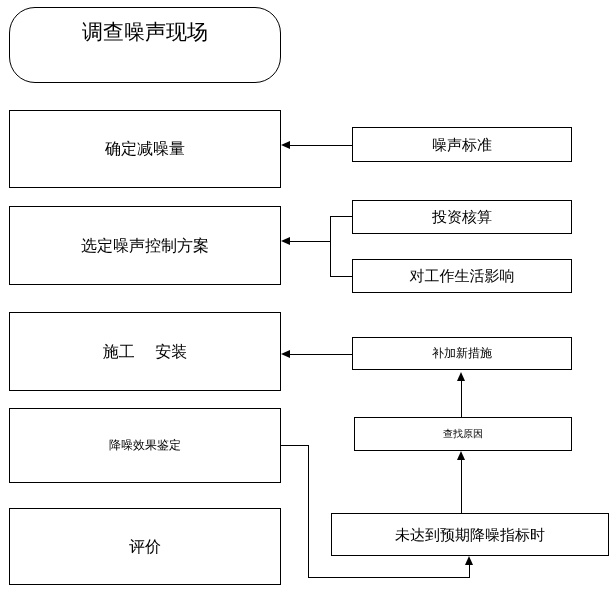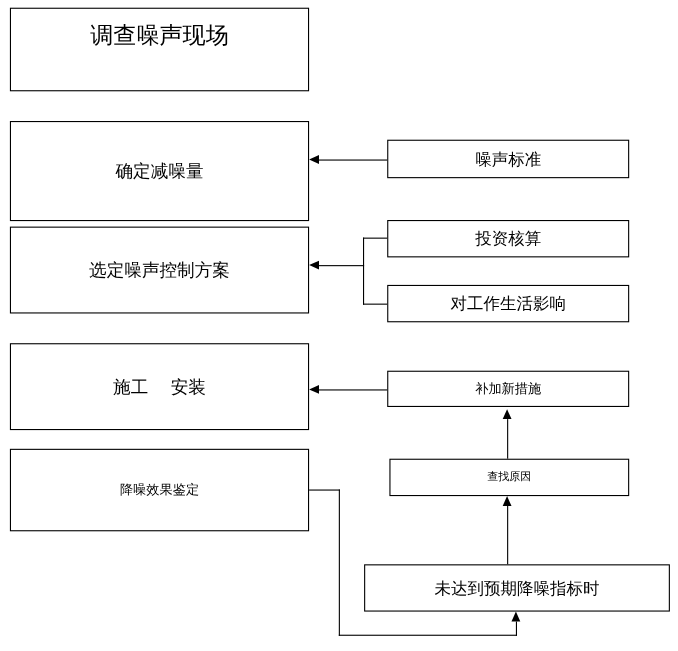--- a/index.html
+++ b/index.html
@@ -32,22 +32,22 @@
   }
   .node.topalign {
     align-items: flex-start;
   }
   .label {
     display: block;
     text-align: center;
     white-space: pre;
   }
   
-  #n-survey      { left: 9px;   top: 7px;   width: 272px; height: 76px;  font-size: 21px; padding-top: 12px; }
-  #n-reduction   { left: 9px;   top: 110px; width: 272px; height: 91px;  font-size: 16px; }
+  #n-survey      { left: 9px;   top: 7px;   width: 272px; height: 76px;  font-size: 21px; padding-top: 12px; border-radius: 26px; }
+  #n-reduction   { left: 9px;   top: 110px; width: 272px; height: 78px;  font-size: 16px; }
   #n-scheme      { left: 9px;   top: 206px; width: 272px; height: 79px;  font-size: 16px; }
   #n-construct   { left: 9px;   top: 312px; width: 272px; height: 79px;  font-size: 16px; }
   #n-effect      { left: 9px;   top: 408px; width: 272px; height: 75px;  font-size: 12px; }
   #n-evaluate    { left: 9px;   top: 508px; width: 272px; height: 77px;  font-size: 16px; }
 
   #n-standard    { left: 352px; top: 127px; width: 220px; height: 35px;  font-size: 15px; }
   #n-investment  { left: 352px; top: 200px; width: 220px; height: 34px;  font-size: 15px; }
   #n-impact      { left: 352px; top: 259px; width: 220px; height: 34px;  font-size: 15px; }
   #n-measures    { left: 352px; top: 337px; width: 220px; height: 33px;  font-size: 12px; }
   #n-findcause   { left: 354px; top: 417px; width: 218px; height: 34px;  font-size: 10px; }
@@ -95,20 +95,23 @@
   </div>
 
   <div class="node" id="n-construct">
     <span class="label">施工    安装</span>
   </div>
 
   <div class="node" id="n-effect">
     <span class="label">降噪效果鉴定</span>
   </div>
 
+  <div class="node" id="n-evaluate">
+    <span class="label">评价</span>
+  </div>
 
   <div class="node" id="n-standard">
     <span class="label">噪声标准</span>
   </div>
 
   <div class="node" id="n-investment">
     <span class="label">投资核算</span>
   </div>
 
   <div class="node" id="n-impact">

